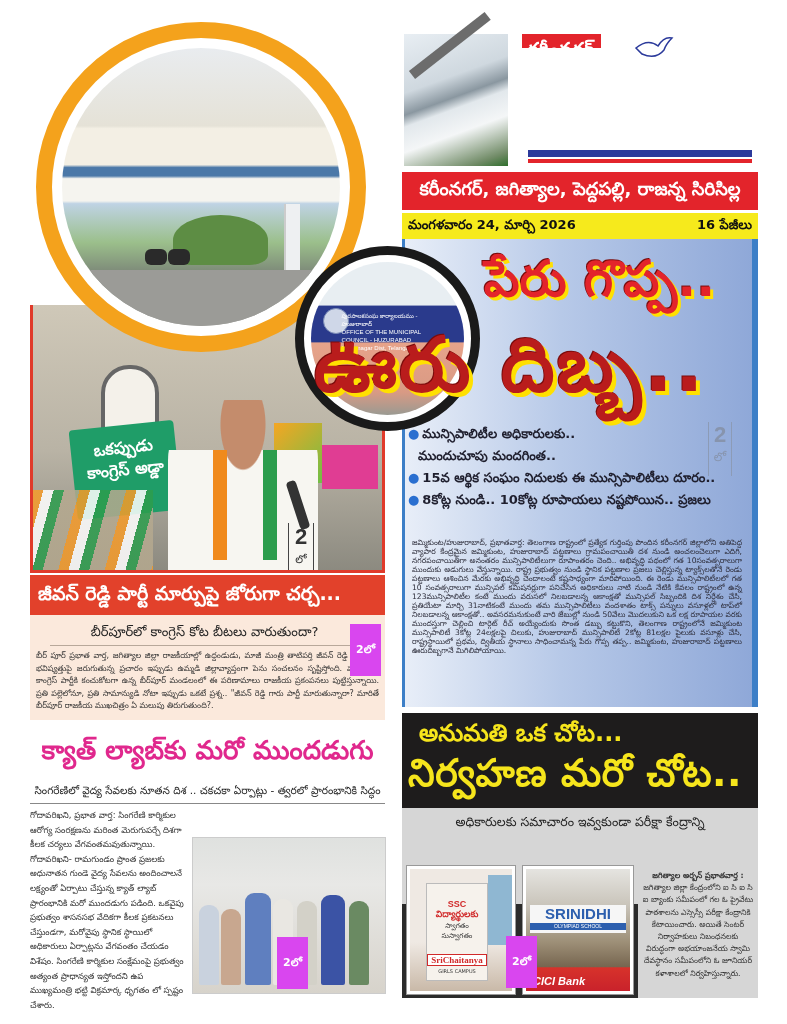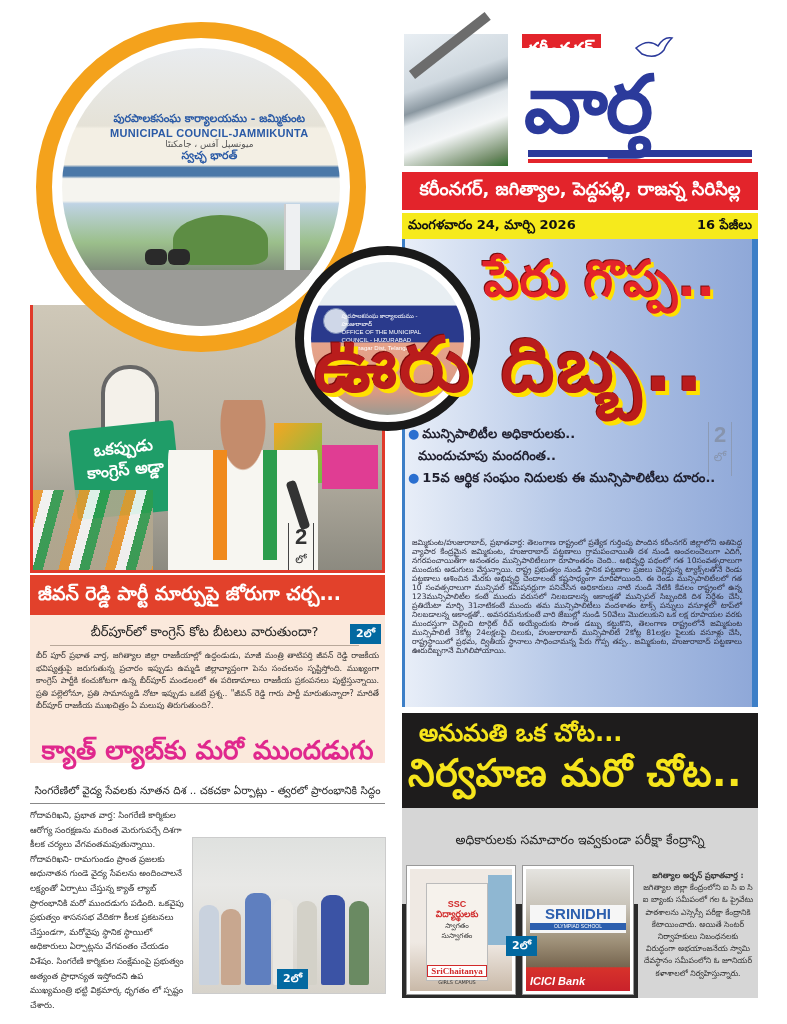--- a/index.html
+++ b/index.html
@@ -60,29 +60,29 @@
     font-family: "Liberation Sans", sans-serif; font-weight: bold; color: #333; font-size: 22px; line-height: 28px;
   }
   .page-ref-2 small { display: block; font-size: 11px; line-height: 16px; font-weight: normal; }
 
   .red-headline {
     position: absolute; left: 30px; top: 575px; width: 355px; height: 40px;
     background: #e2412b; color: #fff; font-size: 19px; font-weight: bold;
     display: flex; align-items: center; padding-left: 8px; white-space: nowrap; overflow: hidden;
   }
   .peach-box {
-    position: absolute; left: 30px; top: 615px; width: 355px; height: 148px;
+    position: absolute; left: 30px; top: 615px; width: 355px; height: 105px;
     background: #fbe9dc;
   }
   .subq { text-align: center; font-size: 13px; color: #222; padding: 3px 0; border-bottom: 1px solid #b8a89a; margin: 0 26px 0 20px; white-space: nowrap; }
   .subq.first { margin-top: 6px; }
   .subq.wide { margin: 0 6px; font-size: 13.5px; }
   .badge-2lo {
-    position: absolute; background: #0369a1; color: #fff; font-weight: bold; font-size: 11px;
-    padding: 2px 6px; line-height: 16px;
+    position: absolute; background: #d946ef; color: #fff; font-weight: bold; font-size: 11px;
+    padding: 18px 6px; line-height: 16px;
   }
   .peach-body { font-size: 8px; line-height: 12.5px; color: #333; padding: 4px 6px; text-align: justify; }
 
   .pink-headline {
     position: absolute; left: 30px; top: 735px; width: 355px; height: 46px;
     color: #e0288d; font-size: 26px; font-weight: bold; text-align: center; white-space: nowrap;
   }
   .pink-sub {
     position: absolute; left: 30px; top: 784px; width: 355px; font-size: 10.5px; color: #222;
     text-align: center; padding-bottom: 4px; border-bottom: 1px solid #888; white-space: nowrap;
@@ -170,56 +170,50 @@
 
   .black-headline {
     position: absolute; left: 402px; top: 713px; width: 356px; height: 95px;
     background: #1e1c1c; color: #f6e51c; font-weight: bold;
   }
   .black-headline .l1 { position: absolute; left: 8px; top: 6px; font-size: 24px; white-space: nowrap; margin-left: 9px; }
   .black-headline .l2 { position: absolute; left: 6px; top: 38px; font-size: 38px; white-space: nowrap; letter-spacing: 0.5px; text-align: center; }
   .grey-box {
     position: absolute; left: 402px; top: 808px; width: 356px; height: 190px; background: #d6d6d6;
   }
-  .grey-sub { text-align: center; font-size: 12.5px; color: #1f1f1f; line-height: 22px; margin-top: 21px; white-space: nowrap; }
+  .grey-sub { text-align: center; font-size: 12.5px; color: #1f1f1f; line-height: 22px; margin-top: 3px; white-space: nowrap; }
   .dark-strip { position: absolute; left: 0; top: 96px; width: 236px; height: 94px; background: #2b2b2b; }
   .ssc-photo {
     position: absolute; left: 5px; top: 58px; width: 108px; height: 128px; background: #fff; border: 3px solid #fff;
     outline: 1px solid #999;
   }
   .ssc-photo .inner { position: absolute; inset: 0; background: linear-gradient(180deg, #efe9e3 0%, #efe9e3 60%, #c9b9a8 100%); }
   .ssc-board { position: absolute; left: 16px; top: 14px; width: 62px; height: 98px; background: #f6f2ec; border: 1px solid #bbb; text-align: center; }
   .ssc-board .t1 { font-family: "Liberation Sans", sans-serif; color: #d12a2a; font-weight: bold; font-size: 9px; margin-top: 15px; }
   .ssc-board .t2 { color: #333; font-size: 7px; line-height: 10px; }
-  .ssc-board .t3 { margin-top: 24px; background: #fff; color: #d12a2a; font-family: "Liberation Serif", serif; font-weight: bold; font-size: 9px; border: 1px solid #d12a2a; }
+  .ssc-board .t3 { margin-top: 13px; background: #fff; color: #d12a2a; font-family: "Liberation Serif", serif; font-weight: bold; font-size: 9px; border: 1px solid #d12a2a; }
   .ssc-glass { position: absolute; left: 78px; top: 6px; width: 24px; height: 70px; background: #8fb7d2; }
 
   .srinidhi-photo {
     position: absolute; left: 121px; top: 58px; width: 110px; height: 128px; background: #fff; border: 3px solid #fff; outline: 1px solid #999;
   }
   .srinidhi-photo .inner { position: absolute; inset: 0; background: linear-gradient(180deg, #e5e4e0 0%, #c9c4ba 30%, #9d8f77 60%, #776650 80%, #d7322b 81%, #c9222b 100%); }
   .srinidhi-board { position: absolute; left: 4px; top: 36px; width: 96px; height: 28px; background: #f6f6f6; text-align: center; }
   .srinidhi-board .n { color: #2d5fae; font-family: "Liberation Sans", sans-serif; font-weight: bold; font-size: 15px; line-height: 18px; border-radius: 9px; }
   .srinidhi-board .s { background: #2d5fae; color: #fff; font-size: 5px; font-family: "Liberation Sans", sans-serif; line-height: 7px; }
   .icici { position: absolute; left: 4px; bottom: 4px; color: #fff; font-family: "Liberation Sans", sans-serif; font-style: italic; font-weight: bold; font-size: 11px; }
 
   .side-story { position: absolute; left: 240px; top: 62px; width: 112px; font-size: 7.8px; line-height: 12.2px; color: #333; text-align: center; }
   .side-story .by { font-weight: bold; }
 </style>
 </head>
 <body>
 
 <div class="photo-circle-main">
   <div class="inner">
-    <div class="sign-board">
-      <div class="sign-te">పురపాలకసంఘ కార్యాలయము - జమ్మికుంట</div>
-      <div class="sign-en">MUNICIPAL COUNCIL-JAMMIKUNTA</div>
-      <div class="sign-ur">میونسپل آفس ، جامکنٹا</div>
-      <div class="sign-sb">స్వచ్ఛ భారత్</div>
-    </div>
     <div class="trees"></div>
     <div class="pillar" style="left:80%;"></div>
     <div class="ground"></div>
     <div class="bike" style="left:30%;"></div>
     <div class="bike" style="left:38%;"></div>
   </div>
 </div>
 
 <div class="congress-panel">
   <div class="hand-sign"></div>
@@ -265,21 +259,20 @@
 </div>
 
 <div class="masthead">
   <div class="dam-photo">
     <div class="wall"></div>
   </div>
   <div class="brand-small">కరీంనగర్</div>
   <svg class="bird-icon" viewBox="0 0 40 28">
     <path d="M2 14 Q14 4 24 12 Q30 2 38 4 Q32 10 30 16 Q22 26 8 20 Z" fill="#ffffff" stroke="#2b3a9b" stroke-width="1.5"></path>
   </svg>
-  <div class="brand-big">వార్త</div>
   <div class="brand-rule-blue"></div>
   <div class="brand-rule-red"></div>
 </div>
 
 <div class="district-bar">కరీంనగర్, జగిత్యాల, పెద్దపల్లి, రాజన్న సిరిసిల్ల</div>
 <div class="date-bar">
   <span>మంగళవారం 24, మార్చి 2026</span>
   <span>16 పేజీలు</span>
 </div>
 
@@ -301,20 +294,21 @@
 
 <div class="lead-page-ref">
   <span>2</span>
   <small>లో</small>
 </div>
 
 <div class="bullets">
   <div class="bullet"><span class="dot">●</span><span>మున్సిపాలిటీల అధికారులకు..</span></div>
   <div class="bullet cont"><span>ముందుచూపు మందగింత..</span></div>
   <div class="bullet"><span class="dot">●</span><span>15వ ఆర్థిక సంఘం నిదులకు ఈ మున్సిపాలిటీలు దూరం..</span></div>
+  <div class="bullet"><span class="dot">●</span><span>8కోట్ల నుండి.. 10కోట్ల రూపాయలు నష్టపోయిన.. ప్రజలు</span></div>
 </div>
 
 <div class="lead-body">జమ్మికుంట/హుజురాబాద్, ప్రభాతవార్త: తెలంగాణ రాష్ట్రంలో ప్రత్యేక గుర్తింపు పొందిన కరీంనగర్ జిల్లాలోని అతిపెద్ద వ్యాపార కేంద్రమైన జమ్మికుంట, హుజురాబాద్ పట్టణాలు గ్రామపంచాయితీ దశ నుండి అంచలంచెలుగా ఎదిగి, నగరపంచాయితీగా అనంతరం మున్సిపాలిటీలుగా రూపాంతరం చెంది.. అభివృద్ధి పథంలో గత 10సంవత్సరాలుగా ముందుకు అడుగులు వేస్తున్నాయి. రాష్ట్ర ప్రభుత్వం నుండి స్థానిక పట్టణాల ప్రజలు చెల్లిస్తున్న ట్యాక్స్‌లతోనే రెండు పట్టణాలు ఆశించిన మేరకు అభివృద్ధి చెందాలంటే కష్టసాధ్యంగా మారిపోయింది. ఈ రెండు మున్సిపాలిటీలలో గత 10 సంవత్సరాలుగా మున్సిపల్ కమీషనర్లుగా పనిచేసిన అధికారులు నాటి నుండి నేటికి కేవలం రాష్ట్రంలో ఉన్న 123మున్సిపాలిటీల కంటే ముందు వరుసలో నిలబడాలన్న ఆకాంక్షతో మున్సిపల్ సిబ్బందికి దిశ నిర్దేశం చేసి, ప్రతియేటా మార్చి 31నాటికంటే ముందు తమ మున్సిపాలిటీలు వందశాతం టాక్స్ పన్నులు వసూళ్లలో టాప్‌లో నిలబడాలన్న ఆకాంక్షతో.. అవసరమనుకుంటే వారి జేబుల్లో నుండి 50వేలు మొదలుకుని ఒక లక్ష రూపాయల వరకు ముందస్తుగా చెల్లించి టార్గెట్ రీచ్ అయ్యేందుకు సొంత డబ్బు కట్టుకొని, తెలంగాణ రాష్ట్రంలోనే జమ్మికుంట మున్సిపాలిటీ 3కోట్ల 24లక్షలపై చిలుకు, హుజురాబాద్ మున్సిపాలిటీ 2కోట్ల 81లక్షల పైలుకు వసూళ్లు చేసి, రాష్ట్రస్థాయిలో ప్రథమ, ద్వితీయ స్థానాలు సాధించామన్న పేరు గొప్ప తప్ప.. జమ్మికుంట, హుజురాబాద్ పట్టణాలు ఊరుదిబ్బగానే మిగిలిపోయాయి.</div>
 
 <div class="black-headline">
   <div class="l1">అనుమతి ఒక చోట...</div>
   <div class="l2">నిర్వహణ మరో చోట..</div>
 </div>
 
 <div class="grey-box">

